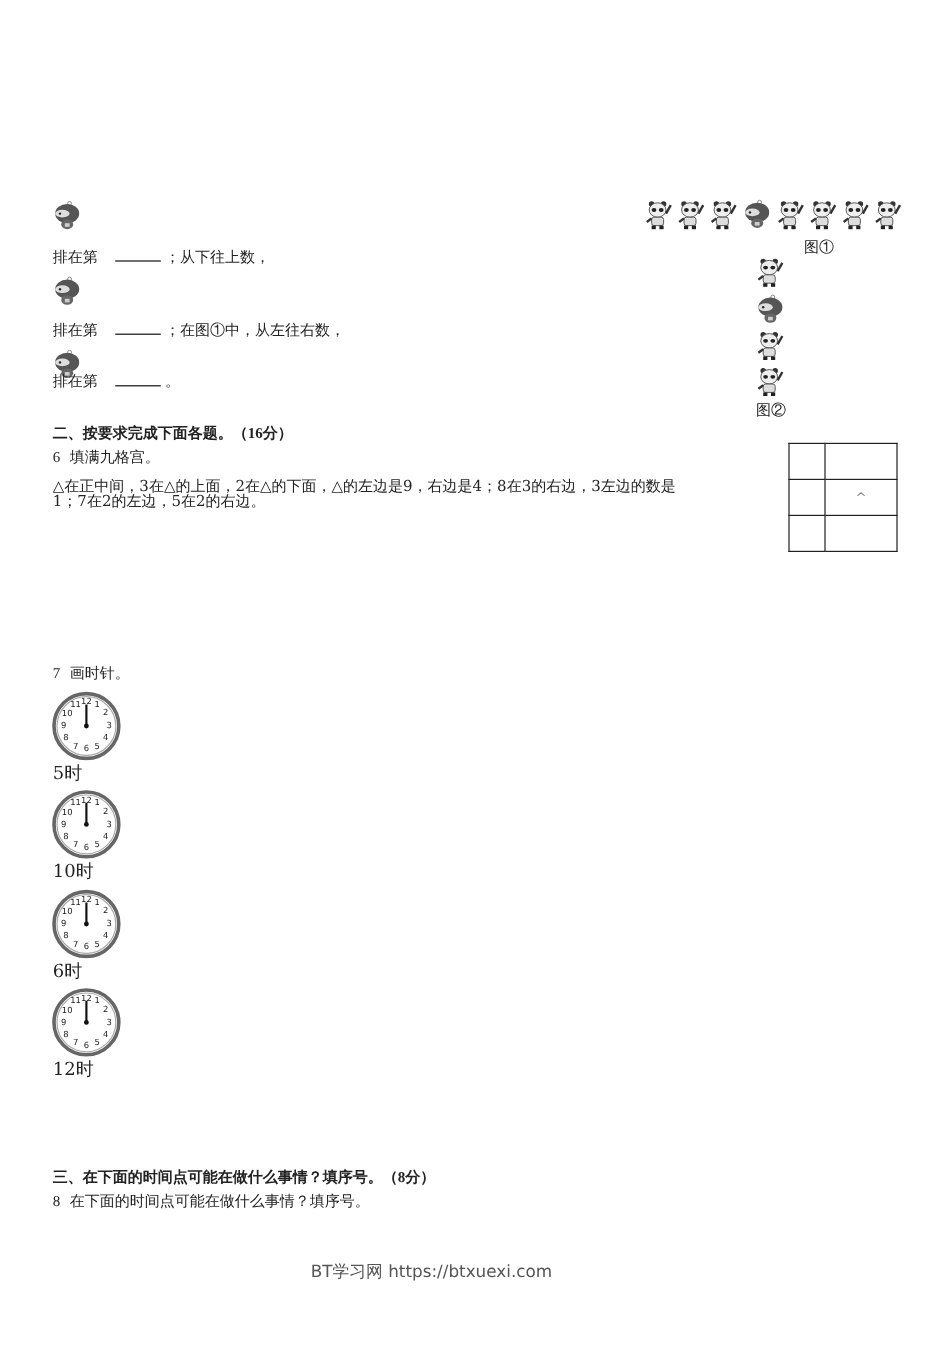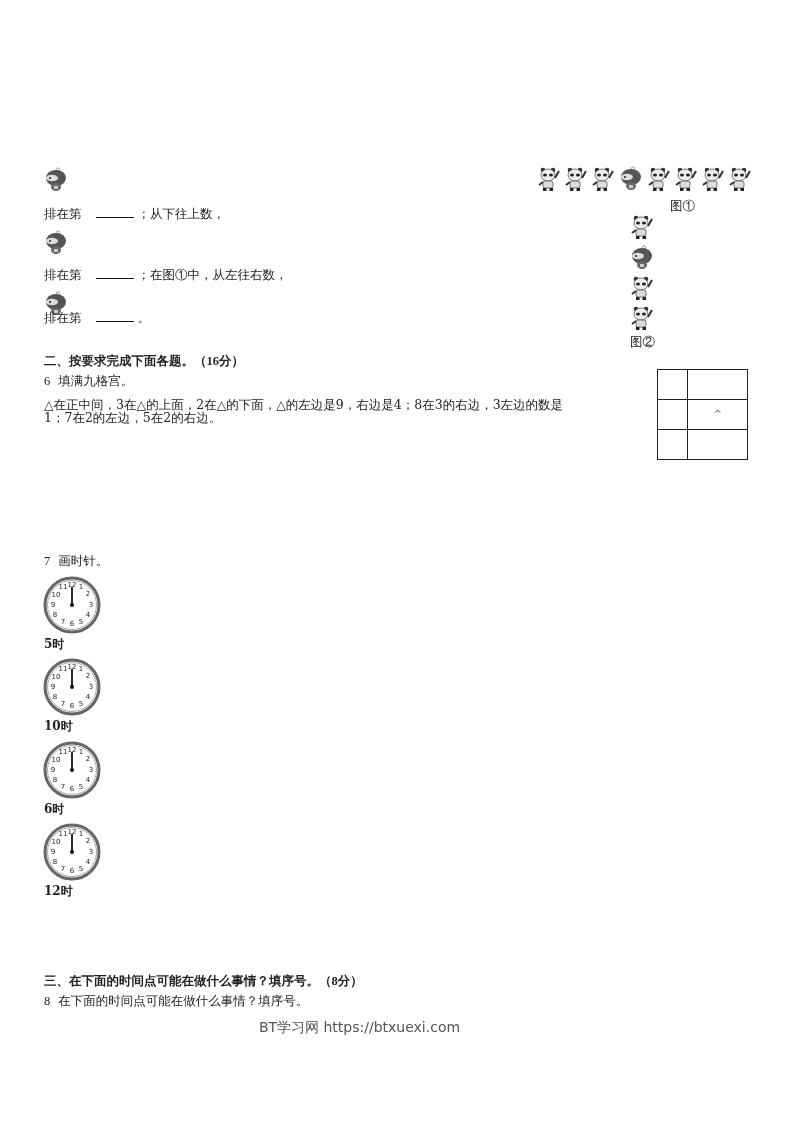--- a/index.html
+++ b/index.html
@@ -16,21 +16,21 @@
   .panda { width: 22px; height: 26px; }
 
   
   .grid { border-collapse: collapse; }
   .grid td { border: 1px solid #222; padding: 0; height: 29px; font-size: 11px; text-align: center; color: #777; }
   .grid td.c1 { width: 29px; }
   .grid td.c2 { width: 59px; }
 
   
   .clock { width: 58px; height: 58px; }
-  .clock-label { font-size: 12px; font-weight: bold; }
+  .clock-label { font-size: 15px; }
   .footer { font-family: "DejaVu Sans", "Liberation Sans", sans-serif; font-size: 14px; color: #555; }
 </style>
 </head>
 <body>
 
 <svg width="0" height="0" style="position:absolute">
   <defs>
     <symbol id="sym-mascot" viewBox="0 0 24 26">
       <circle cx="14" cy="2.5" r="1.6" fill="none" stroke="#888" stroke-width="0.8"></circle>
       <ellipse cx="12" cy="11" rx="10" ry="8" fill="#555"></ellipse>
@@ -189,13 +189,13 @@
 <div class="abs" style="left:43px;top:823px;"><svg class="clock">
       <use href="#sym-clock"></use>
     </svg></div>
 <div class="abs txt clock-label" style="left:44px;top:883px;">12时</div>
 
 <div class="abs txt sans bold" style="left:44px;top:973px;">三、在下面的时间点可能在做什么事情？填序号。（8分）</div>
 <div class="abs txt" style="left:44px;top:993px;">
   <span class="sans">8</span>&nbsp;&nbsp;<span>在下面的时间点可能在做什么事情？填序号。</span>
 </div>
 
-<div class="abs footer" style="left:0;width:719px;top:1019px;text-align:center;">BT学习网 https://btxuexi.com</div>
+<div class="abs footer" style="left:0;width:719px;top:1051px;text-align:center;">BT学习网 https://btxuexi.com</div>
 
 </body></html>

